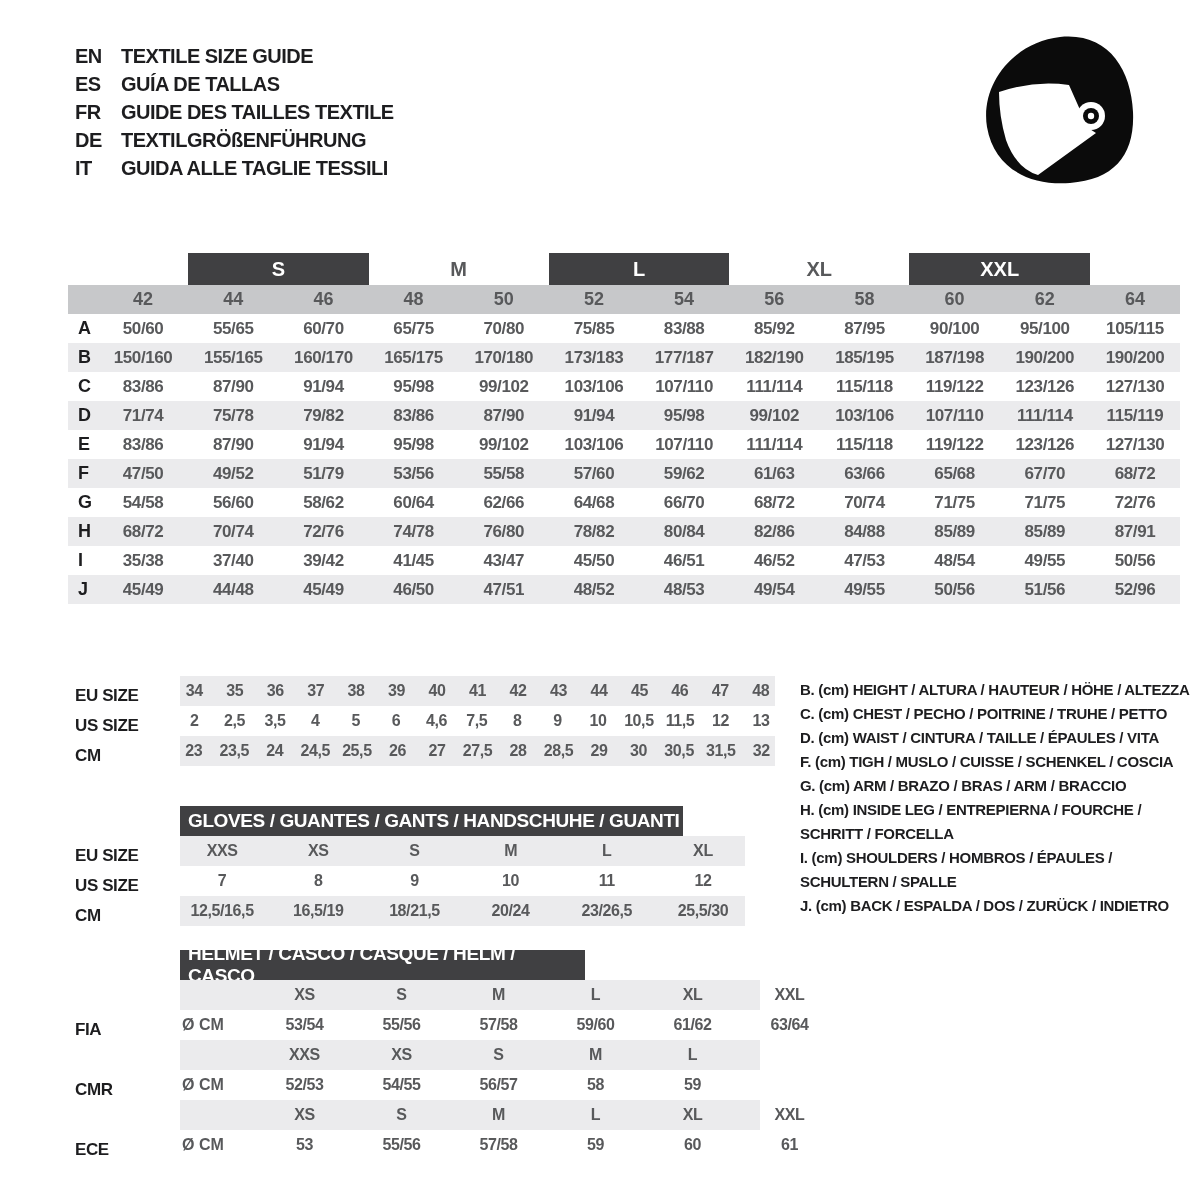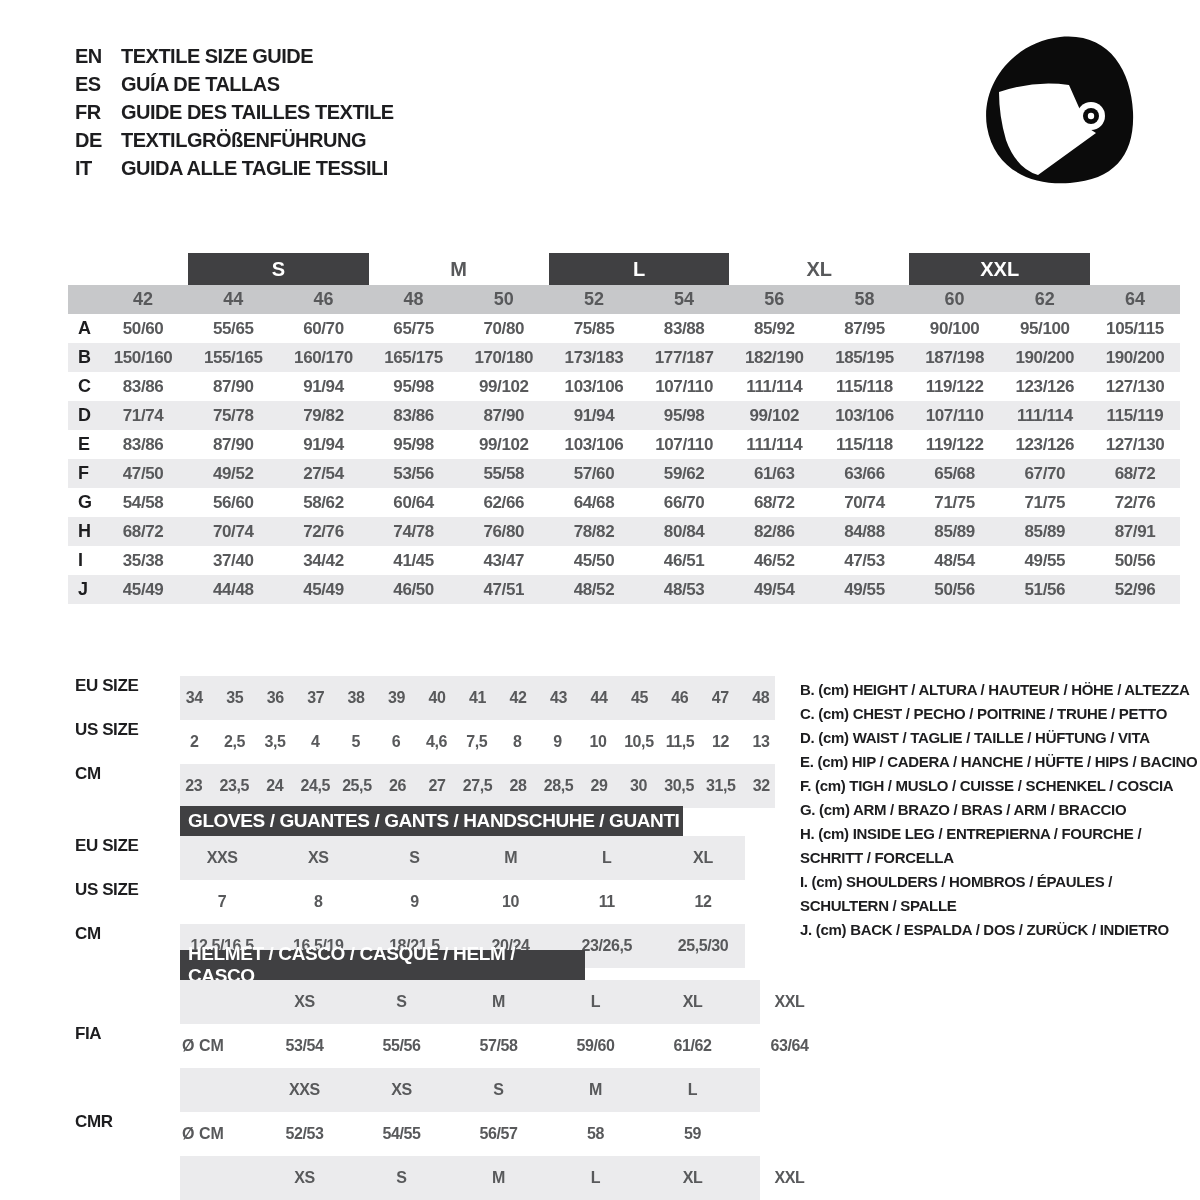--- a/index.html
+++ b/index.html
@@ -31,21 +31,21 @@
   .trow{position:relative;height:29px;display:flex;align-items:center;padding-left:30px;}
   .trow.striped{background:var(--stripe);}
   .trow .rlabel{position:absolute;left:10px;font-weight:bold;font-size:18px;color:var(--ink);}
   .trow .vals{display:flex;flex:1;}
   .trow .cell{flex:1;text-align:center;font-weight:bold;font-size:17px;color:var(--val);letter-spacing:-0.4px;}
   
   .section{position:absolute;left:75px;}
   .sec-head{background:var(--dark);color:#fff;font-weight:bold;font-size:19px;
     height:30px;display:flex;align-items:center;padding-left:8px;letter-spacing:-0.4px;
     margin-left:105px;}
-  .srow{position:relative;height:44px;display:flex;align-items:flex-start;}
+  .srow{position:relative;height:30px;display:flex;align-items:flex-end;}
   .srow .slabel{position:absolute;left:0;font-weight:bold;font-size:17px;color:var(--ink);letter-spacing:-0.4px;}
   .srow .vals{margin-left:105px;display:flex;align-items:center;height:100%;gap:12px;}
   .srow.striped .vals{background:var(--stripe);}
   .srow .cell{flex:1;text-align:center;font-weight:bold;font-size:16px;color:var(--val);letter-spacing:-0.4px;}
   #shoes-rows .vals{width:595px;}
   #gloves-rows .vals{width:565px;}
   .hrow .vals{width:580px;}
   .hrow .cell{flex:none;width:85px;}
   .hrow .unit-cell{flex:none;width:70px;text-align:left;padding-left:2px;color:var(--val);font-weight:bold;font-size:16px;}
   
@@ -196,21 +196,21 @@
           <span class="cell">119/122</span>
           <span class="cell">123/126</span>
           <span class="cell">127/130</span>
         </div>
       </div>
       <div class="trow striped">
         <span class="rlabel">F</span>
         <div class="vals">
           <span class="cell">47/50</span>
           <span class="cell">49/52</span>
-          <span class="cell">27/54</span>
+          <span class="cell">51/79</span>
           <span class="cell">53/56</span>
           <span class="cell">55/58</span>
           <span class="cell">57/60</span>
           <span class="cell">59/62</span>
           <span class="cell">61/63</span>
           <span class="cell">63/66</span>
           <span class="cell">65/68</span>
           <span class="cell">67/70</span>
           <span class="cell">68/72</span>
         </div>
@@ -247,21 +247,21 @@
           <span class="cell">85/89</span>
           <span class="cell">85/89</span>
           <span class="cell">87/91</span>
         </div>
       </div>
       <div class="trow">
         <span class="rlabel">I</span>
         <div class="vals">
           <span class="cell">35/38</span>
           <span class="cell">37/40</span>
-          <span class="cell">34/42</span>
+          <span class="cell">39/42</span>
           <span class="cell">41/45</span>
           <span class="cell">43/47</span>
           <span class="cell">45/50</span>
           <span class="cell">46/51</span>
           <span class="cell">46/52</span>
           <span class="cell">47/53</span>
           <span class="cell">48/54</span>
           <span class="cell">49/55</span>
           <span class="cell">50/56</span>
         </div>
@@ -461,20 +461,19 @@
           <span class="cell">60</span>
           <span class="cell">61</span>
         </div>
       </div>
     </div>
 </div>
 
 <div class="legend">
     <div class="legend-item"><span>B. </span><span>(cm) </span><span>HEIGHT / ALTURA / HAUTEUR / HÖHE / ALTEZZA</span></div>
     <div class="legend-item"><span>C. </span><span>(cm) </span><span>CHEST / PECHO / POITRINE / TRUHE / PETTO</span></div>
-    <div class="legend-item"><span>D. </span><span>(cm) </span><span>WAIST / TAGLIE / TAILLE / HÜFTUNG / VITA</span></div>
-    <div class="legend-item"><span>E. </span><span>(cm) </span><span>HIP / CADERA / HANCHE / HÜFTE / HIPS /  BACINO</span></div>
+    <div class="legend-item"><span>D. </span><span>(cm) </span><span>WAIST / CINTURA / TAILLE / ÉPAULES / VITA</span></div>
     <div class="legend-item"><span>F. </span><span>(cm) </span><span>TIGH / MUSLO / CUISSE / SCHENKEL / COSCIA</span></div>
     <div class="legend-item"><span>G. </span><span>(cm) </span><span>ARM  / BRAZO / BRAS / ARM / BRACCIO</span></div>
     <div class="legend-item"><span>H. </span><span>(cm) </span><span>INSIDE LEG / ENTREPIERNA / FOURCHE / SCHRITT / FORCELLA</span></div>
     <div class="legend-item"><span>I. </span><span>(cm) </span><span>SHOULDERS / HOMBROS / ÉPAULES / SCHULTERN / SPALLE</span></div>
     <div class="legend-item"><span>J. </span><span>(cm) </span><span>BACK / ESPALDA / DOS / ZURÜCK / INDIETRO</span></div>
   </div>
 
 </body></html>

